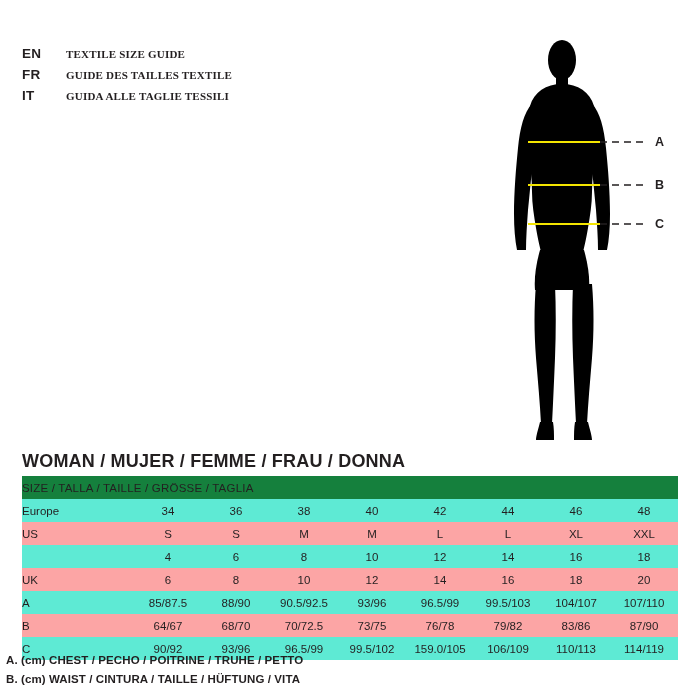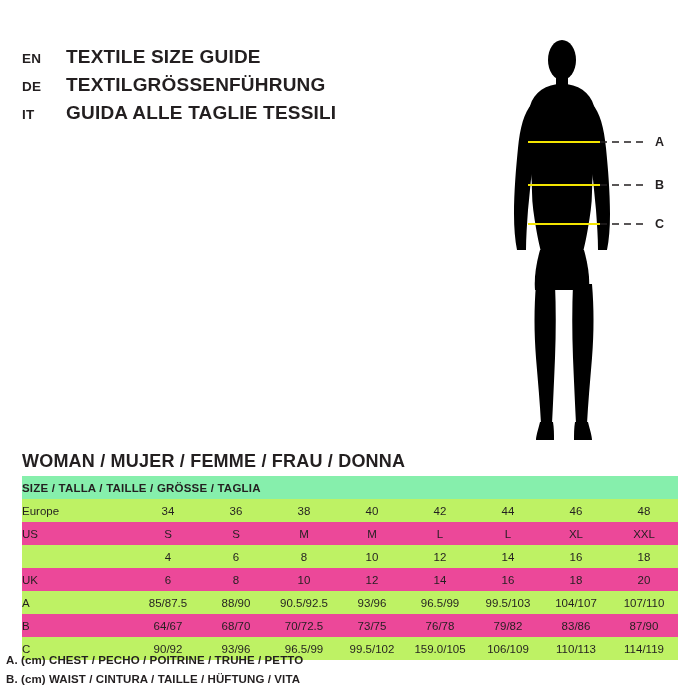--- a/index.html
+++ b/index.html
@@ -34,23 +34,24 @@
     margin-bottom: 6px;
     white-space: nowrap;
   }
   .lang-code {
     width: 44px;
     font-size: 13.5px;
     font-weight: bold;
     letter-spacing: 0.2px;
   }
   .lang-text {
-    font-size: 19px;
+    font-size: 11px;
     font-weight: bold;
     letter-spacing: 0.2px;
+    font-family: Liberation Serif, serif;
   }
 
   
   .figure-wrap {
     position: absolute;
     left: 470px;
     top: 8px;
     width: 220px;
     height: 420px;
   }
@@ -95,31 +96,31 @@
     width: 656px;
     font-size: 11.5px;
     table-layout: fixed;
   }
   table.size-table td {
     padding: 3px 0 3px 0;
     color: #231f20;
     height: 17px;
   }
   .row-head td {
-    background: #86efac;
-    font-weight: bold;
+    background: #15803d;
+    font-weight: normal;
     font-size: 11.5px;
     padding-left: 6px;
     letter-spacing: 0.2px;
   }
   .row-shade td {
-    background: #bef264;
+    background: #5eead4;
   }
   .row-plain td {
-    background: #ec4899;
+    background: #fca5a5;
   }
   td.label {
     padding-left: 6px;
     text-align: left;
     width: 112px;
   }
   td.val {
     text-align: center;
   }
 
@@ -141,22 +142,22 @@
 <body>
 
 <div class="page">
 
   <div class="lang-block">
     <div class="lang-row">
       <span class="lang-code">EN</span>
       <span class="lang-text">TEXTILE SIZE GUIDE</span>
     </div>
     <div class="lang-row">
-      <span class="lang-code">DE</span>
-      <span class="lang-text">TEXTILGRÖSSENFÜHRUNG</span>
+      <span class="lang-code">FR</span>
+      <span class="lang-text">GUIDE DES TAILLES TEXTILE</span>
     </div>
     <div class="lang-row">
       <span class="lang-code">IT</span>
       <span class="lang-text">GUIDA ALLE TAGLIE TESSILI</span>
     </div>
   </div>
 
   <div class="figure-wrap">
     <svg class="figure-svg" width="220" height="420" viewBox="0 0 220 420">
       <g fill="#000000">

